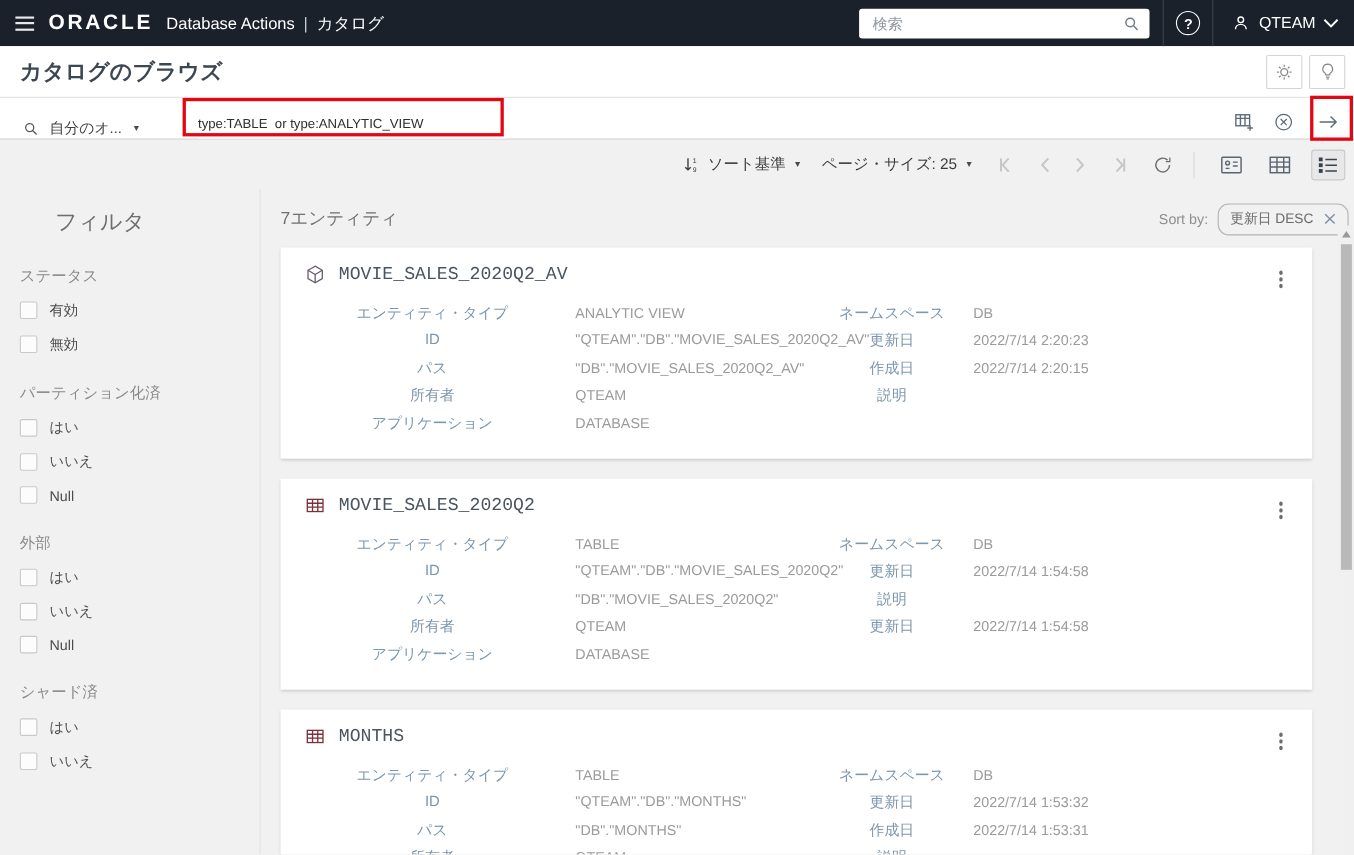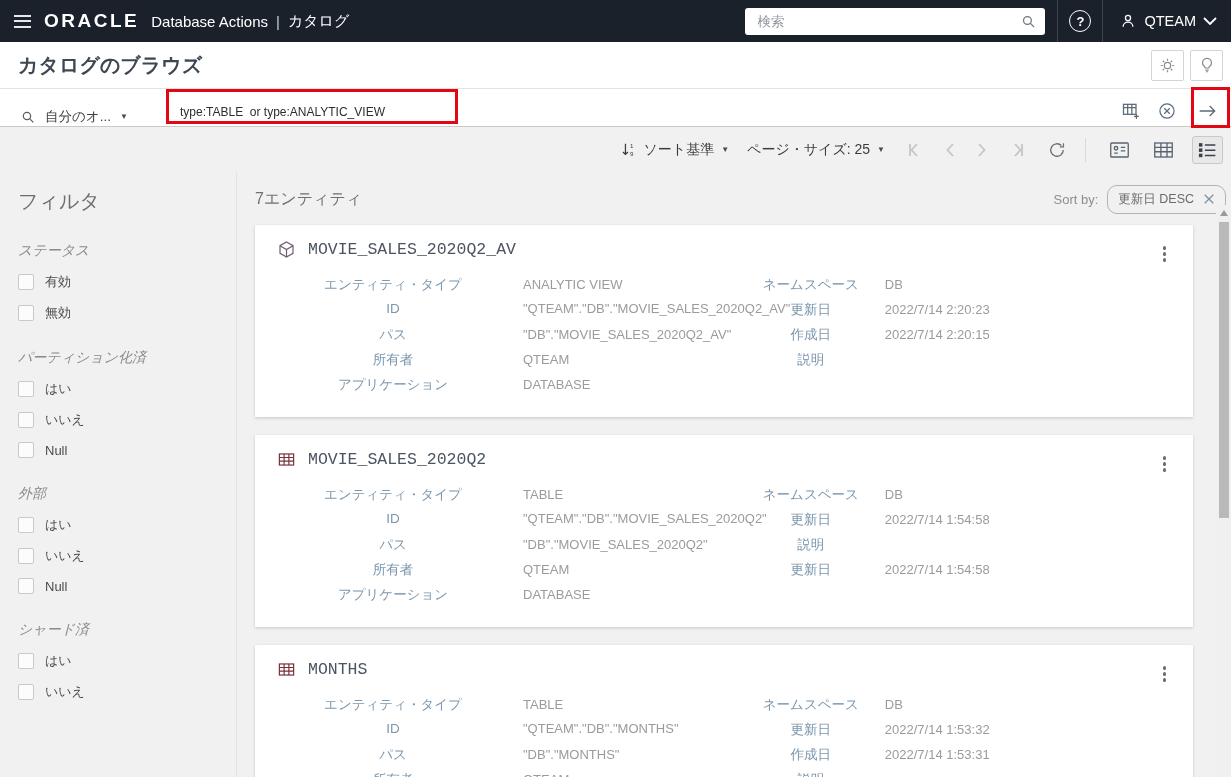--- a/index.html
+++ b/index.html
@@ -8,21 +8,21 @@
   svg { display:block; }
 
   
   .topbar { height:42px; background:#1a212b; display:flex; align-items:center; color:#fff; }
   .hamburger { width:44px; height:42px; display:flex; flex-direction:column; gap:3.5px; align-items:center; justify-content:center; cursor:pointer; }
   .hamburger span { width:17px; height:2px; background:#e8e8e8; }
   .brand { font-size:19px; font-weight:700; letter-spacing:2.5px; }
   .product { font-size:15px; margin-left:12px; color:#fff; }
   .pipe { margin:0 8px; color:#c6cdd5; font-size:15px; }
   .tb-page { font-size:15px; }
-  .search-wrap { margin-left:auto; position:relative; width:300px; height:27px; }
+  .search-wrap { margin-left:auto; position:relative; width:264px; height:27px; }
   .global-search { width:100%; height:100%; border:none; border-radius:3px; padding:0 32px 0 12px; font-size:13.5px; color:#333; outline:none; font-family:"Liberation Sans",sans-serif; }
   .global-search::placeholder { color:#8e959c; }
   .search-glass { position:absolute; right:8px; top:5px; }
   .tb-div { width:1px; height:42px; background:#3a4350; margin-left:12px; }
   .help-btn { width:44px; height:42px; display:flex; align-items:center; justify-content:center; cursor:pointer; background:none; border:none; }
   .help-circle { width:22px; height:22px; border:1.6px solid #fff; border-radius:50%; color:#fff; font-size:13px; font-weight:700; display:flex; align-items:center; justify-content:center; }
   .user-area { display:flex; align-items:center; gap:7px; padding:0 14px 0 16px; cursor:pointer; height:42px; }
   .user-label { font-size:14.5px; color:#fff; }
 
   
@@ -52,23 +52,23 @@
   .pager { display:flex; align-items:center; gap:22px; margin:0 4px; }
   .pg { background:none; border:none; cursor:default; }
   .view-divider { width:1px; height:24px; background:#d8d8d8; }
   .view-group { display:flex; align-items:center; gap:13px; }
   .view-btn { background:none; border:1px solid transparent; padding:4px; cursor:pointer; border-radius:3px; display:flex; }
   .view-btn.selected { background:#e8e8e8; border-color:#c9c9c9; }
 
   
   .content { height:605px; display:flex; background:#f1f1f1; position:relative; overflow:hidden; }
   .sidebar { width:237px; flex:none; border-right:1px solid #e3e3e3; padding:16px 0 0 18px; }
-  .filters-title { font-size:20px; color:#6e6e6e; font-weight:400; }
+  .filters-title { font-size:20px; color:#6e6e6e; font-weight:400;margin-left:32px; }
   .filter-section { margin-top:27px; }
-  .filter-section-label { font-size:14px; color:#8a8a8a;font-style:italic; }
+  .filter-section-label { font-size:14px; color:#8a8a8a; }
   .filter-option { display:flex; align-items:center; gap:11px; margin-top:13px; cursor:pointer; }
   .checkbox { width:16px; height:16px; border:1px solid #c9c9c9; background:#fcfcfc; border-radius:2px; flex:none; }
   .option-label { font-size:13px; color:#4c4c4c; }
 
   .main { flex:1; padding:4px 22px 0 18px; overflow:hidden; }
   .results-header { display:flex; align-items:center; height:46px; margin-right:-17px; }
   .count { font-size:16px; color:#707070; }
   .sort-by { margin-left:auto; display:flex; align-items:center; gap:9px; }
   .sort-by-label { font-size:13px; color:#8f8f8f; }
   .chip { display:flex; align-items:center; gap:9px; border:1px solid #b3b3b3; border-radius:10px; padding:5px 10px; cursor:pointer; background:transparent; }

